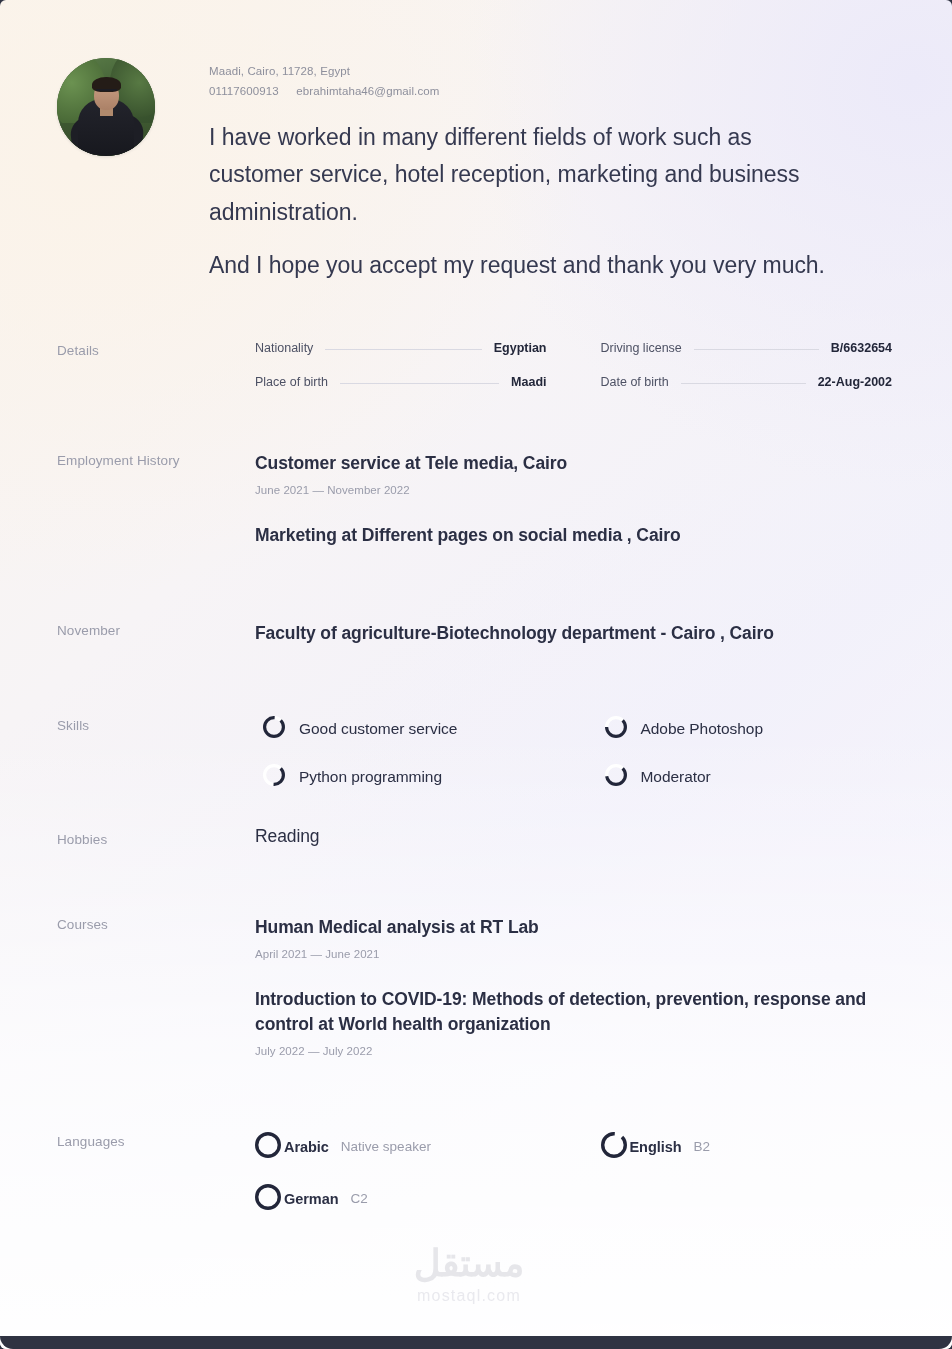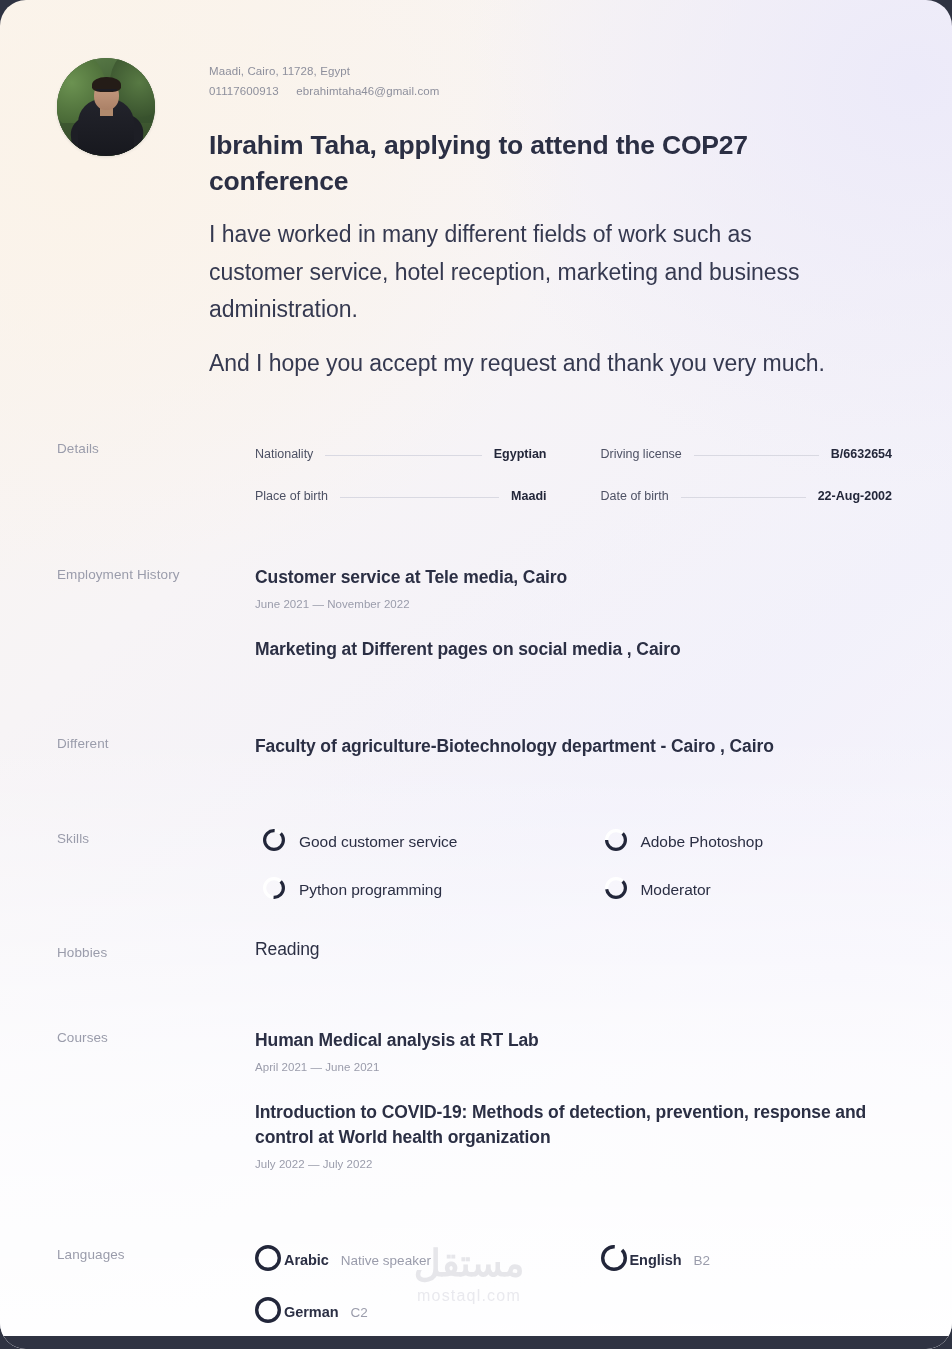--- a/index.html
+++ b/index.html
@@ -9,21 +9,21 @@
     height: 1349px;
     background: #2f3342;
     font-family: "Liberation Sans", sans-serif;
     overflow: hidden;
   }
 
   .page {
     position: relative;
     width: 952px;
     height: 1349px;
-    border-radius: 26px;
+    border-radius: 6px;
     overflow: hidden;
     background:
       radial-gradient(820px 700px at 8% 12%, #fbf3e9 0%, rgba(251,243,233,0) 62%),
       radial-gradient(760px 680px at 96% 6%, #eceaf9 0%, rgba(236,234,249,0) 60%),
       radial-gradient(900px 820px at 88% 72%, #f3f1fb 0%, rgba(243,241,251,0) 65%),
       linear-gradient(140deg, #faf4ec 0%, #f7f4f6 34%, #f2f1fa 62%, #fdfdfe 100%);
   }
 
   
   .sheen {
@@ -143,21 +143,20 @@
   .details-grid {
     display: grid;
     grid-template-columns: 1fr 1fr;
     column-gap: 54px;
     row-gap: 20px;
   }
   .detail-row {
     display: flex;
     align-items: center;
     font-size: 12.5px;
-    margin-top: 8px;
   }
   .detail-key { color: #4d5164; white-space: nowrap; }
   .detail-dash {
     flex: 1;
     height: 1px;
     background: #d9d9e2;
     margin: 0 12px;
     position: relative;
     top: 1px;
   }
@@ -270,21 +269,20 @@
       </div>
 
       <div class="header-text">
         <div class="contact-line">Maadi, Cairo, 11728, Egypt</div>
         <div class="contact-line">
           <span>01117600913</span>
           <span class="sep"></span>
           <span>ebrahimtaha46@gmail.com</span>
         </div>
 
-        <h1 class="headline">Ibrahim Taha, applying to attend the COP27 conference</h1>
 
         <p class="intro-p">I have worked in many different fields of work such as customer service, hotel reception, marketing and business administration.</p>
         <p class="intro-p">And I hope you accept my request and thank you very much.</p>
       </div>
     </div>
 
     <div class="section sec-details">
       <div class="sec-label">Details</div>
       <div class="sec-body">
         <div class="details-grid">
@@ -319,21 +317,21 @@
           <div class="entry-title">Customer service  at Tele media, Cairo</div>
           <div class="entry-date">June 2021 — November 2022</div>
         </div>
         <div class="entry">
           <div class="entry-title">Marketing  at Different pages on social media , Cairo</div>
         </div>
       </div>
     </div>
 
     <div class="section sec-education">
-      <div class="sec-label">Different</div>
+      <div class="sec-label">November</div>
       <div class="sec-body">
         <div class="entry">
           <div class="entry-title">Faculty of agriculture-Biotechnology department - Cairo , Cairo</div>
         </div>
       </div>
     </div>
 
     <div class="section sec-skills">
       <div class="sec-label">Skills</div>
       <div class="sec-body">

